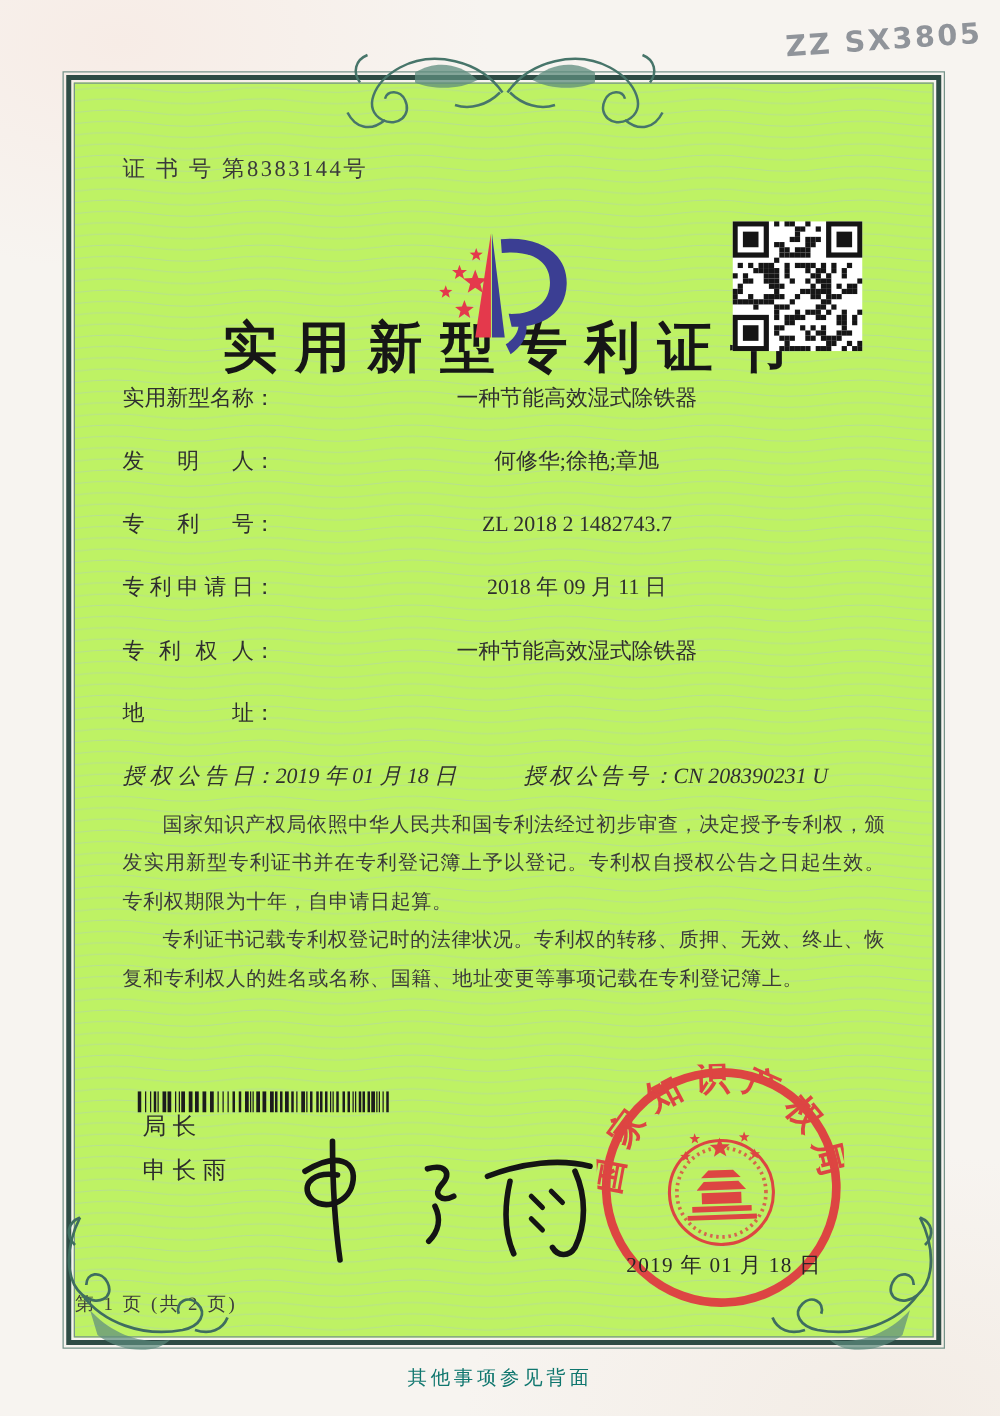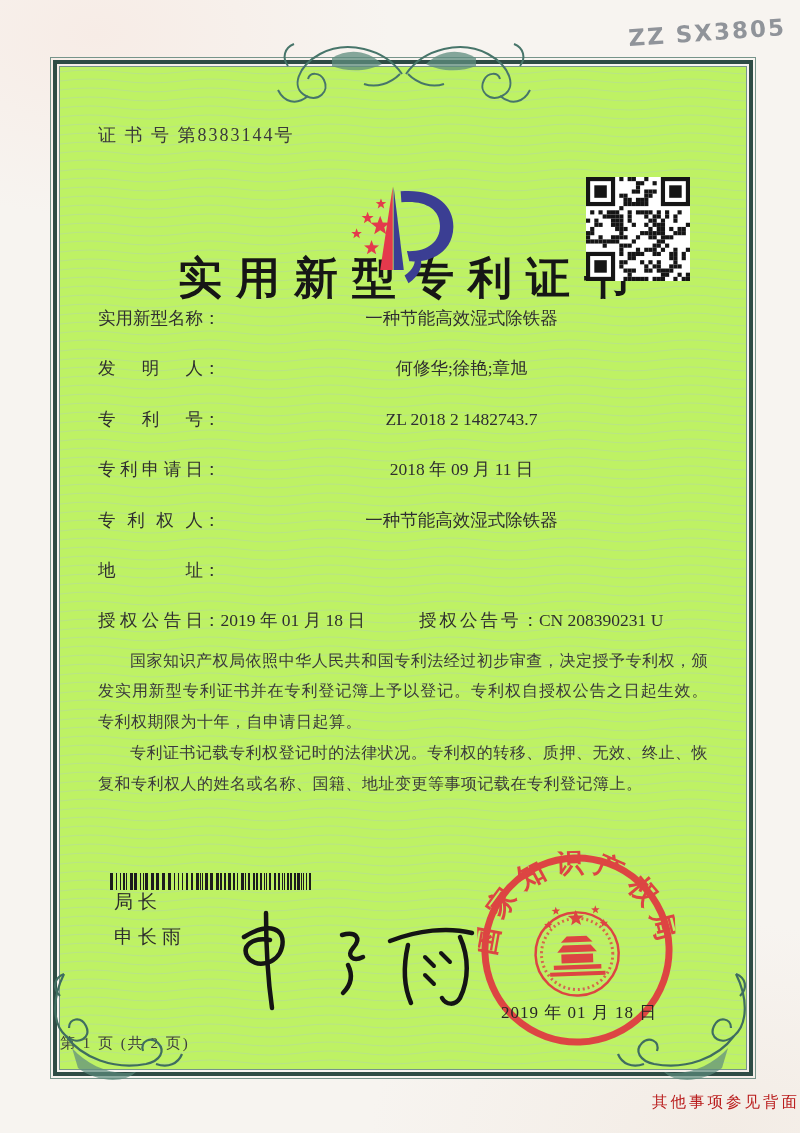--- a/index.html
+++ b/index.html
@@ -40,43 +40,43 @@
     margin:104px 0 0 0;text-align:center;font-size:44px;font-weight:600;
     letter-spacing:14px;color:#161616;line-height:56px;text-indent:14px;
   }
 
   
   .fields{font-size:17.5px;color:#2f2f2f;}
   .frow{display:flex;margin-bottom:28px;line-height:1.28;}
   .flabel{display:inline-block;width:6em;text-align:justify;text-align-last:justify;flex:0 0 auto;}
   .fcolon{flex:0 0 auto;}
   .fvalue{flex:1 1 auto;padding-left:2px;max-width:478px;text-align:center;}
-  .grant-row{display:flex;margin-bottom:0;}
+  .grant-row{display:flex;margin-bottom:0;font-style:italic;}
   .grant-right{margin-left:54px;display:flex;}
   .grant-right .glabel{letter-spacing:3px;}
 
   
   .paras{margin-top:14px;font-size:16px;line-height:1.92;color:#3a3a3a;
     text-align:justify;letter-spacing:0.5px;}
   .paras p{margin:0;text-indent:2em;}
 
   
   .barcode{position:absolute;left:50px;top:806px;width:206px;height:17px;}
   .officer{position:absolute;left:54px;top:817px;font-size:19px;letter-spacing:5px;color:#2c2c2c;line-height:35px;}
   .signature{position:absolute;left:160px;top:838px;width:280px;height:115px;}
   .seal{position:absolute;left:418px;top:784px;width:198px;height:198px;transform:rotate(-2deg);}
   .seal svg{position:absolute;inset:0;}
   .seal-date{
     position:absolute;left:0;top:150px;width:100%;text-align:center;
     font-size:17px;color:#262626;letter-spacing:1px;transform:rotate(2deg);
   }
   .page-no{position:absolute;left:0;bottom:16px;width:100%;text-align:left;
     font-size:15px;letter-spacing:2px;color:#3c3c3c;}
-  .back-note{position:absolute;top:1092px;left:0;width:100%;text-align:right;
-    font-size:15.5px;letter-spacing:3px;color:#b91c1c;}
+  .back-note{position:absolute;top:1092px;left:0;width:100%;text-align:center;
+    font-size:15.5px;letter-spacing:3px;color:#0f766e;}
 
   
   .orn{position:absolute;pointer-events:none;}
   .orn-top{left:272px;top:26px;width:264px;height:84px;}
   .orn-bl{left:38px;top:968px;width:150px;height:130px;}
   .orn-br{left:612px;top:968px;width:150px;height:130px;transform:scaleX(-1);}
 </style>
 </head>
 <body>
 

